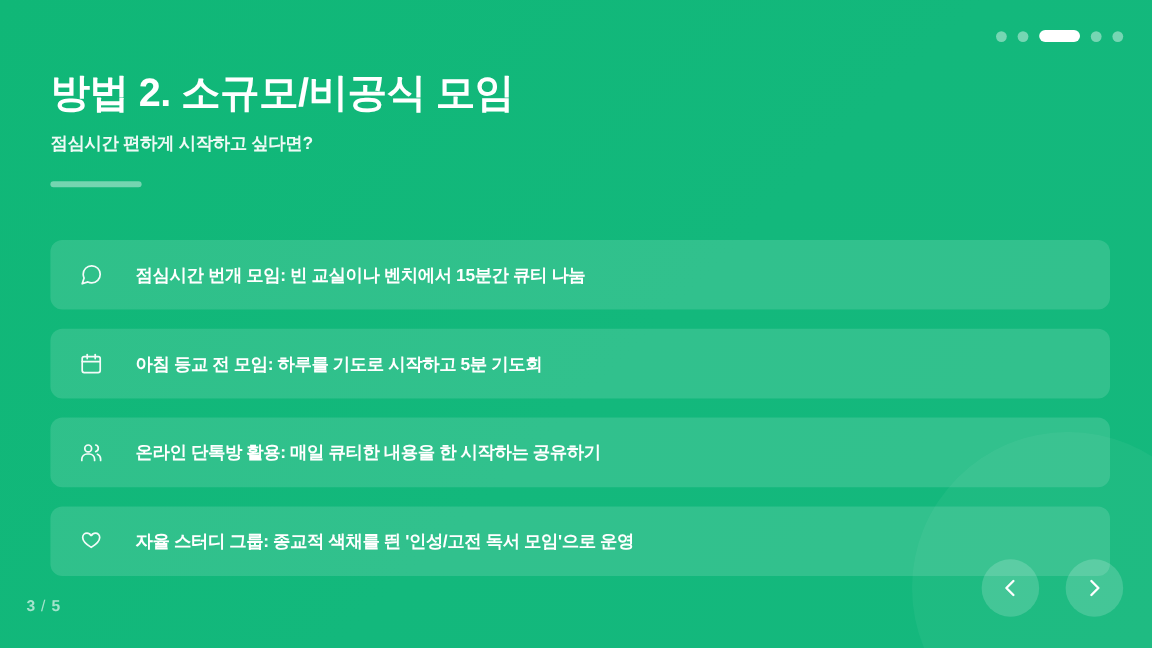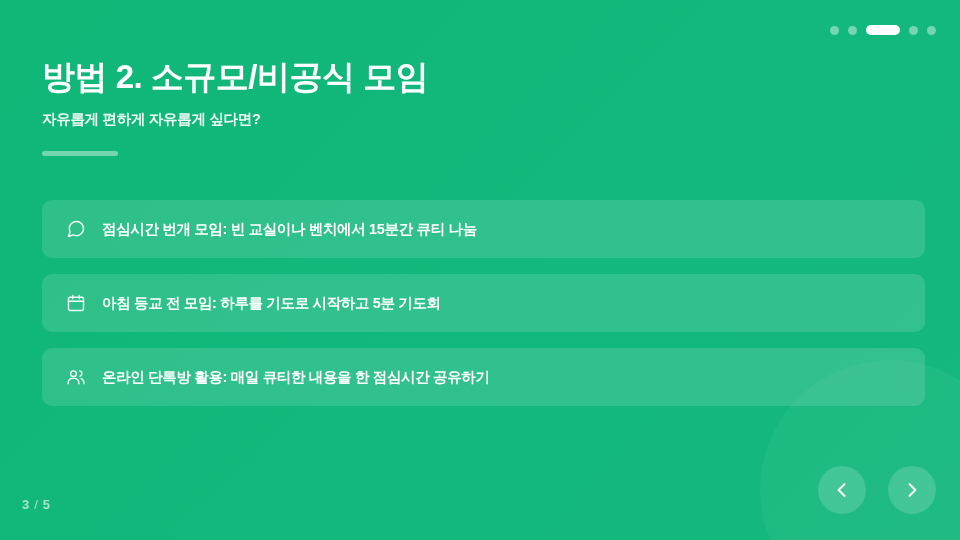--- a/index.html
+++ b/index.html
@@ -58,21 +58,21 @@
     display:flex; align-items:center;
     padding-left:16px;
   }
   .card-icon {
     width:36px; height:36px; flex:0 0 36px;
     display:flex; align-items:center; justify-content:center;
     color:#ffffff; opacity:0.95;
   }
   .card-icon svg { width:20px; height:20px; display:block; }
   .card-text {
-    margin-left:8px; font-size:14.5px; font-weight:bold;
+    margin-left:19px; font-size:14.5px; font-weight:bold;
     color:#ffffff; letter-spacing:-0.35px; white-space:nowrap;
   }
 
   
   .page-counter {
     position:absolute; left:22px; bottom:28px;
     font-size:13px; font-weight:bold; letter-spacing:1px;
     color:rgba(255,255,255,0.62);
   }
   .page-counter .sep { margin:0 4px; font-weight:normal; }
@@ -97,21 +97,21 @@
   <div class="dots">
     <span class="dot"></span>
     <span class="dot"></span>
     <span class="dot active"></span>
     <span class="dot"></span>
     <span class="dot"></span>
   </div>
 
   <div class="header">
     <div class="title">방법 2. 소규모/비공식 모임</div>
-    <div class="subtitle">자유롭게 편하게 자유롭게 싶다면?</div>
+    <div class="subtitle">점심시간 편하게 시작하고 싶다면?</div>
     <div class="accent-bar"></div>
   </div>
 
   <div class="card-list">
 
     <div class="card">
       <span class="card-icon">
         <svg viewBox="0 0 24 24" fill="none" stroke="currentColor" stroke-width="1.7" stroke-linecap="round" stroke-linejoin="round">
           <path d="M21 11.5a8.38 8.38 0 0 1-8.5 8.5 8.5 8.5 0 0 1-3.8-.9L3 21l1.9-5.7A8.5 8.5 0 0 1 4 11.5 8.38 8.38 0 0 1 12.5 3 8.38 8.38 0 0 1 21 11.5z"></path>
         </svg>
@@ -133,23 +133,31 @@
 
     <div class="card">
       <span class="card-icon">
         <svg viewBox="0 0 24 24" fill="none" stroke="currentColor" stroke-width="1.7" stroke-linecap="round" stroke-linejoin="round">
           <circle cx="9" cy="8" r="3.4"></circle>
           <path d="M2.6 20v-1.2A5.2 5.2 0 0 1 7.8 13.6h2.4a5.2 5.2 0 0 1 5.2 5.2V20"></path>
           <path d="M16.5 4.6a3.4 3.4 0 0 1 0 6.6"></path>
           <path d="M18.2 13.9a5.2 5.2 0 0 1 3.2 4.8V20"></path>
         </svg>
       </span>
-      <span class="card-text">온라인 단톡방 활용: 매일 큐티한 내용을 한 점심시간 공유하기</span>
+      <span class="card-text">온라인 단톡방 활용: 매일 큐티한 내용을 한 시작하는 공유하기</span>
     </div>
 
+    <div class="card">
+      <span class="card-icon">
+        <svg viewBox="0 0 24 24" fill="none" stroke="currentColor" stroke-width="1.7" stroke-linecap="round" stroke-linejoin="round">
+          <path d="M20.5 8.2c0-2.4-1.9-4.3-4.3-4.3-1.7 0-3.2 1-3.9 2.4h-.6c-.7-1.4-2.2-2.4-3.9-2.4-2.4 0-4.3 1.9-4.3 4.3 0 4.6 8.5 10 8.5 10s8.5-5.4 8.5-10z"></path>
+        </svg>
+      </span>
+      <span class="card-text">자율 스터디 그룹: 종교적 색채를 띈 '인성/고전 독서 모임'으로 운영</span>
+    </div>
 
   </div>
 
   <div class="page-counter">
     <span>3</span><span class="sep">/</span><span>5</span>
   </div>
 
   <div class="nav">
     <div class="nav-btn">
       <span>

